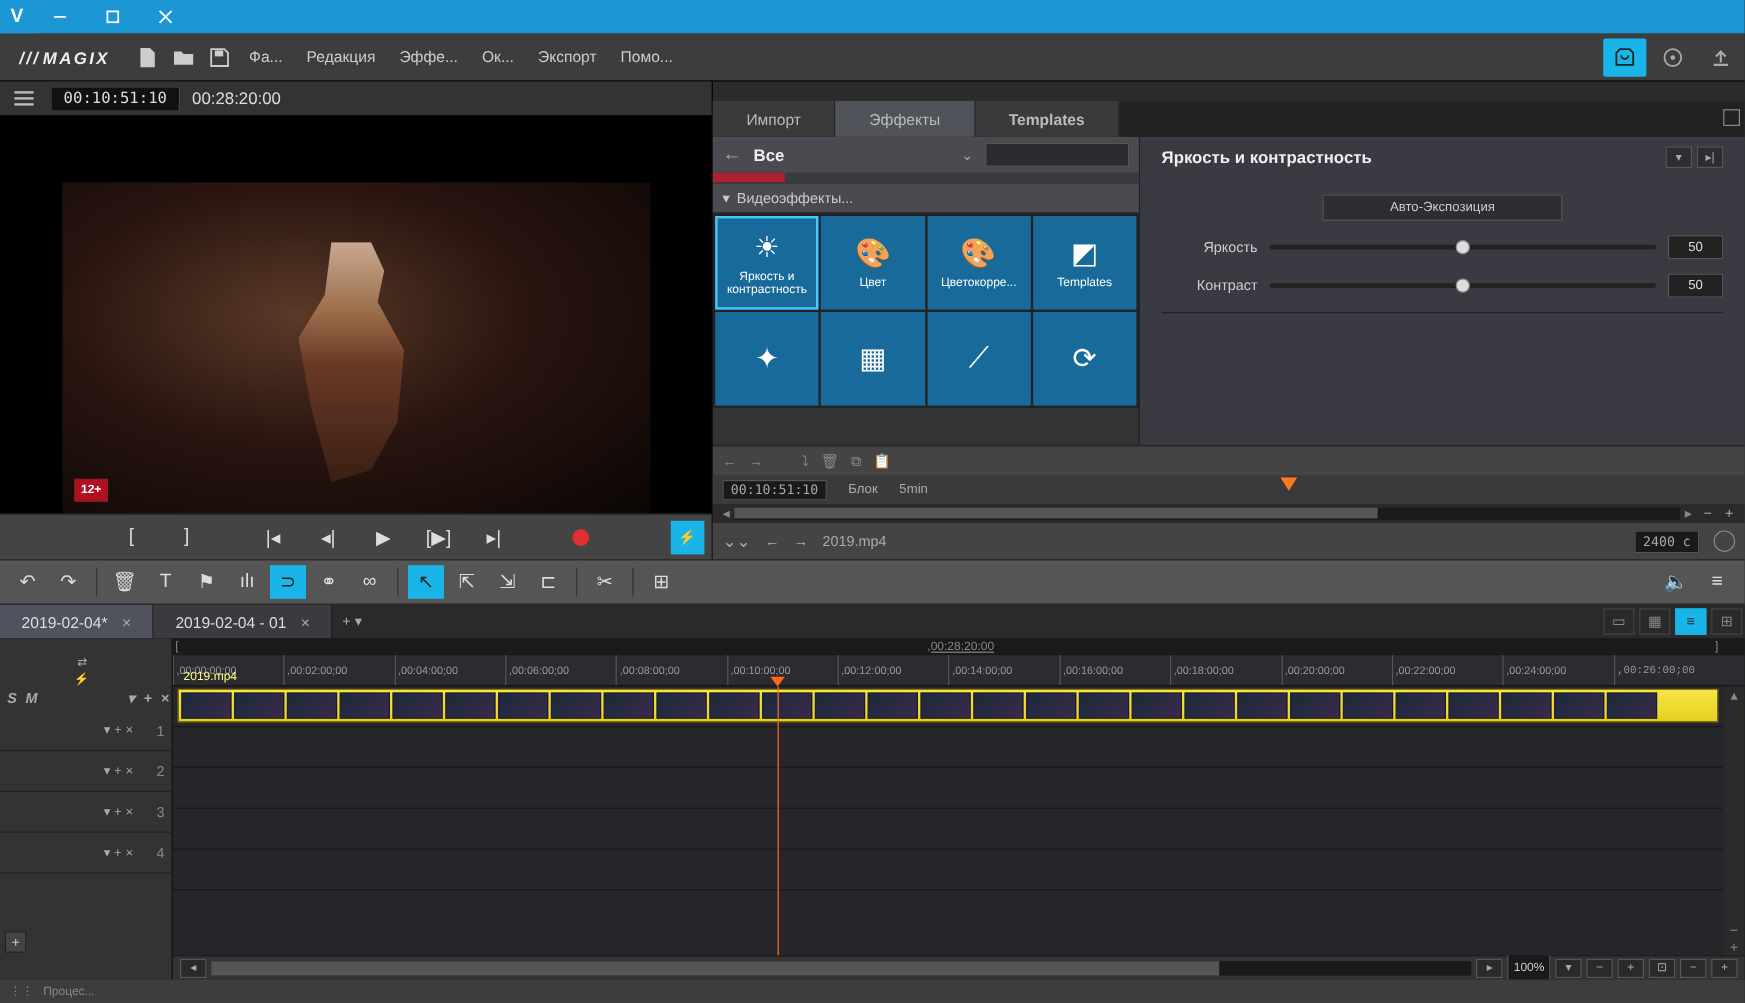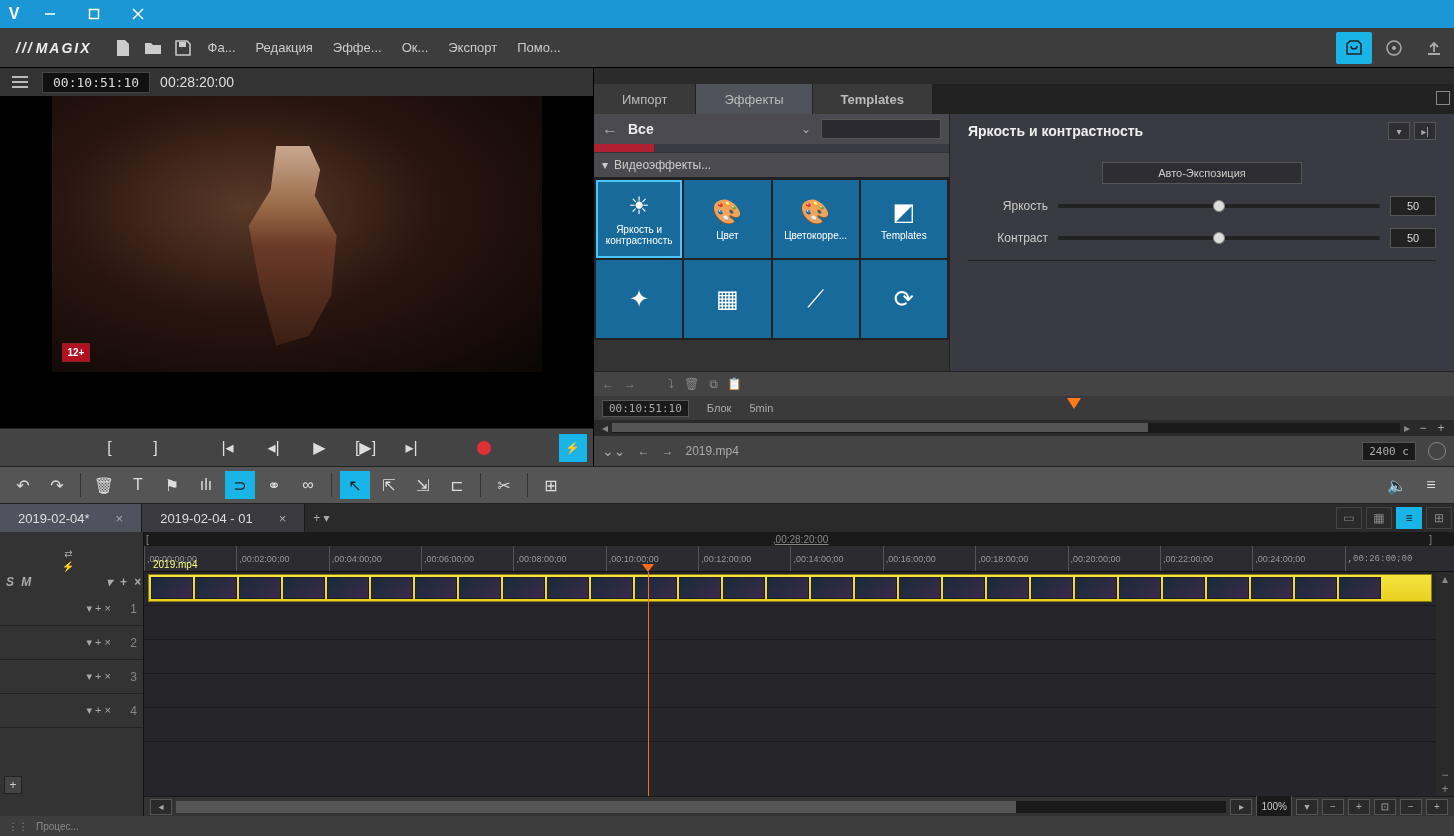--- a/index.html
+++ b/index.html
@@ -24,21 +24,21 @@
 
 .main { flex: 1; display: flex; min-height: 0; }
 
 
 .preview-panel { width: 594px; background: #1a1a1a; display: flex; flex-direction: column; border-right: 1px solid #000;}
 .preview-header { height: 28px; background: #333; display: flex; align-items: center; gap: 10px; padding: 0 8px; }
 .hamburger { width: 24px; display:flex; flex-direction:column; gap:3px; align-items:center; justify-content:center;}
 .hamburger span { width:16px; height:2px; background:#bbb; }
 .tc-box { background:#111; border:1px solid #444; padding:2px 10px; color:#ddd; font-family: monospace; font-size:13px;}
 .proj-title { flex:1; text-align:center; color:#ddd; font-size:14px;}
-.preview-viewport { flex:1; background:#000; position:relative; display:flex; align-items:flex-start; justify-content:center; }
+.preview-viewport { flex:1; background:#000; position:relative; display:flex; align-items:flex-end; justify-content:center; }
 .video-frame { width: 490px; height: 276px; background: radial-gradient(ellipse at 40% 40%, #5a3a28 0%, #2a1510 45%, #0a0604 100%); position:relative; overflow:hidden;}
 .figure { position:absolute; left:38%; top:18%; width:110px; height:200px; background: linear-gradient(#c8a890 0%, #9a6b48 30%, #6b3a28 50%, #3a1f12 100%); clip-path: polygon(35% 0, 65% 0, 75% 12%, 70% 25%, 90% 45%, 85% 75%, 65% 95%, 35% 100%, 20% 70%, 10% 40%, 30% 22%); filter: blur(.5px); }
 .badge12 { position:absolute; left:10px; bottom:10px; background:#b01020; color:#fff; font-size:10px; padding:3px 5px; border:1px solid #822; font-weight:bold;}
 .preview-scrub { height:22px; background:#222; position:relative; border-top:1px solid #111;}
 .scrub-marker { position:absolute; top:0; left:38%; width:0; height:0; border-left:6px solid transparent; border-right:6px solid transparent; border-top:10px solid #ff7a1a;}
 .scrub-label { position:absolute; left:46%; top:3px; font-size:10px; color:#aaa; }
 .transport { height:38px; background:#444; display:flex; align-items:center; justify-content:center; gap:12px; border-top:1px solid #222; position:relative;}
 .tbtn { width:34px; height:28px; display:flex; align-items:center; justify-content:center; color:#ddd; font-size:16px;}
 .rec { width:14px; height:14px; border-radius:50%; background:#e03030; }
 .bolt { position:absolute; right:6px; top:5px; width:28px; height:28px; background:#19b4e8; display:flex; align-items:center; justify-content:center; color:#222; font-weight:bold;}
@@ -94,21 +94,21 @@
 
 
 .toolbar { height:38px; background:#555; display:flex; align-items:center; padding:0 8px; gap:4px; border-top:1px solid #222; border-bottom:1px solid #222;}
 .tb { width:30px; height:28px; display:flex; align-items:center; justify-content:center; color:#ddd; font-size:16px;}
 .tb.active { background:#19b4e8; color:#222; }
 .tb-sep { width:1px; height:24px; background:#333; margin:0 4px;}
 .tb-spacer { flex:1; }
 
 
 .tl-tabs { height:28px; background:#2a2a2a; display:flex; align-items:center;}
-.tl-tab { height:100%; padding:0 18px; display:flex; align-items:center; gap:26px; background:#3a3a40; color:#ddd; font-size:13px; border-right:1px solid #1a1a1a;}
+.tl-tab { height:100%; padding:0 18px; display:flex; align-items:center; gap:12px; background:#3a3a40; color:#ddd; font-size:13px; border-right:1px solid #1a1a1a;}
 .tl-tab.active { background:#50535d; }
 .tl-tab .x { color:#aaa; font-size:13px;}
 .tl-tab-add { padding:0 8px; color:#aaa;}
 .tl-tabs .sp { flex:1;}
 .tl-view { width:26px; height:22px; display:flex; align-items:center; justify-content:center; color:#888; border:1px solid #444; margin:0 2px;}
 .tl-view.active { background:#19b4e8; color:#222; border-color:#19b4e8;}
 
 
 .timeline { flex:0 0 284px; display:flex; background:#1a1a1a; position:relative;}
 .tl-left { width:144px; background:#333; display:flex; flex-direction:column; border-right:1px solid #111;}

